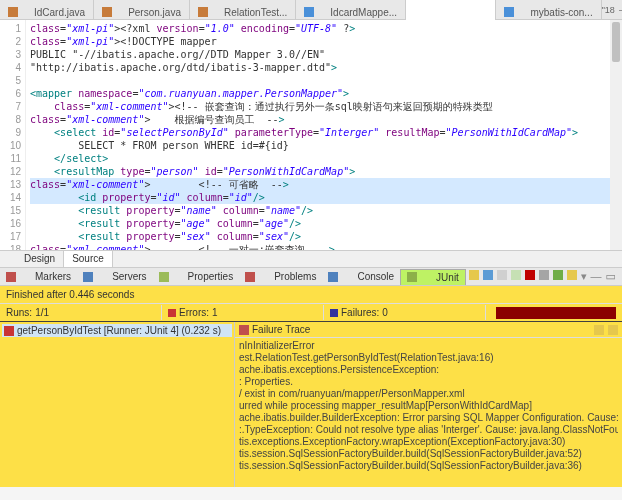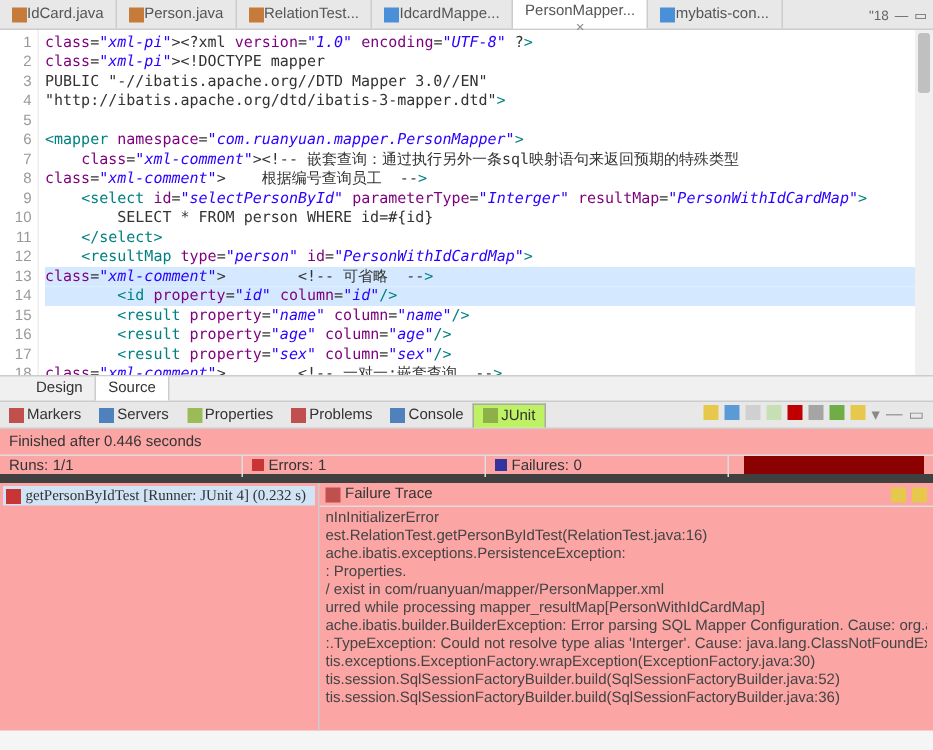--- a/index.html
+++ b/index.html
@@ -1,47 +1,47 @@
 <!DOCTYPE html>
 <html><head>
 <meta charset="utf-8">
 <style>
   * { margin: 0; padding: 0; box-sizing: border-box; }
   body { font-family: "Segoe UI", Tahoma, sans-serif; font-size: 11px; background: #f5f5f5; width: 622px; height: 500px; overflow: hidden; color: #333; }
   .tab-bar { display: flex; background: #e8e8e8; border-bottom: 1px solid #ccc; height: 20px; }
-  .tab { padding: 2px 8px; border-right: 1px solid #ccc; display: flex; align-items: center; gap: 0; font-size: 10px; color: #555; cursor: pointer; white-space: nowrap; }
+  .tab { padding: 12px 8px; border-right: 1px solid #ccc; display: flex; align-items: center; gap: 16px; font-size: 10px; color: #555; cursor: pointer; white-space: nowrap; }
   .tab.active { background: #fff; flex-direction: column; }
   .tab-icon { width: 10px; height: 10px; background: #4a90d9; display: inline-block; }
   .tab-icon.java { background: #c77b3a; }
   .tab-icon.xml { background: #4a90d9; }
   .editor-area { background: #fff; height: 230px; display: flex; overflow: hidden; position: relative; }
   .gutter { width: 26px; background: #fff; border-right: 1px solid #eee; text-align: right; padding-right: 4px; color: #999; font-size: 10px; line-height: 13px; padding-top: 2px; }
   .code { flex: 1; font-family: Consolas, monospace; font-size: 10px; line-height: 13px; padding: 2px 4px; white-space: pre; overflow: hidden; }
   .xml-tag { color: #008080; }
   .xml-attr { color: #7d007d; }
   .xml-str { color: #2a00ff; font-style: italic; }
   .highlight-line { background: #d4e9ff; display: inline-block; width: 100%; }
   .seg-selector { background: #f0f0f0; border-top: 1px solid #ccc; border-bottom: 1px solid #ccc; height: 18px; display: flex; padding-left: 16px; }
   .seg { padding: 2px 8px; border-right: 1px solid #ccc; font-size: 10px; cursor: pointer; }
   .seg.active { background: #fff; }
   .bottom-tabs { display: flex; background: #e8e8e8; border-bottom: 1px solid #ccc; height: 18px; align-items: center; }
-  .btab { padding: 2px 6px; font-size: 10px; display: flex; align-items: center; gap: 2px; cursor: pointer; }
+  .btab { padding: 2px 6px; font-size: 10px; display: flex; align-items: center; gap: 19px; cursor: pointer; }
   .btab.active { background: #bef264; border: 1px solid #aaa; border-bottom: none; }
   .btab-icons { margin-left: auto; display: flex; gap: 4px; padding-right: 6px; }
   .mini-icon { width: 10px; height: 10px; background: #e6c84c; display: inline-block; }
-  .junit { background: #fca5a5; }
+  .junit { background: #fde047; }
   .finished { padding: 3px 6px; font-size: 10px; border-bottom: 1px solid #ddd; }
-  .stats { display: flex; border-bottom: 6px solid #404040; height: 18px; align-items: center; }
+  .stats { display: flex; border-bottom: 1px solid #404040; height: 18px; align-items: center; }
   .stat { flex: 1; padding: 2px 6px; font-size: 10px; display: flex; align-items: center; gap: 3px; border-right: 1px solid #ddd; }
   .stat-bar { width: 120px; height: 12px; background: #8b0000; margin-left: 4px; }
   .sq { width: 8px; height: 8px; display: inline-block; }
   .sq.err { background: #c93434; }
   .sq.fail { background: #34349e; }
   .test-area { display: flex; height: 165px; }
-  .test-tree { width: 213px; border-right: 1px solid #ccc; padding: 2px; font-size: 10px; font-family: Liberation Serif, serif; }
+  .test-tree { width: 235px; border-right: 1px solid #ccc; padding: 2px; font-size: 10px; }
   .test-item { display: flex; align-items: center; gap: 3px; padding: 1px 2px; background: #d0e4f5; }
   .test-icn { width: 10px; height: 10px; background: #c93434; display: inline-block; }
   .trace { flex: 1; display: flex; flex-direction: column; overflow: hidden; }
   .trace-hdr { display: flex; align-items: center; padding: 2px 4px; border-bottom: 1px solid #ddd; font-size: 10px; gap: 3px; }
   .trace-body { flex: 1; overflow-y: auto; padding: 2px 4px; font-size: 10px; line-height: 12px; color: #444; }
   .trace-line { white-space: nowrap; overflow: hidden; text-overflow: clip; }
   .scrollbar-v { position: absolute; right: 0; top: 0; bottom: 0; width: 12px; background: #f0f0f0; }
   .scrollbar-v .thumb { width: 8px; height: 40px; background: #c0c0c0; margin: 2px; border-radius: 2px; }
   .win-ctrl { margin-left: auto; display: flex; gap: 4px; padding-right: 4px; align-items: center; font-size: 9px; color: #666; }
 </style>

